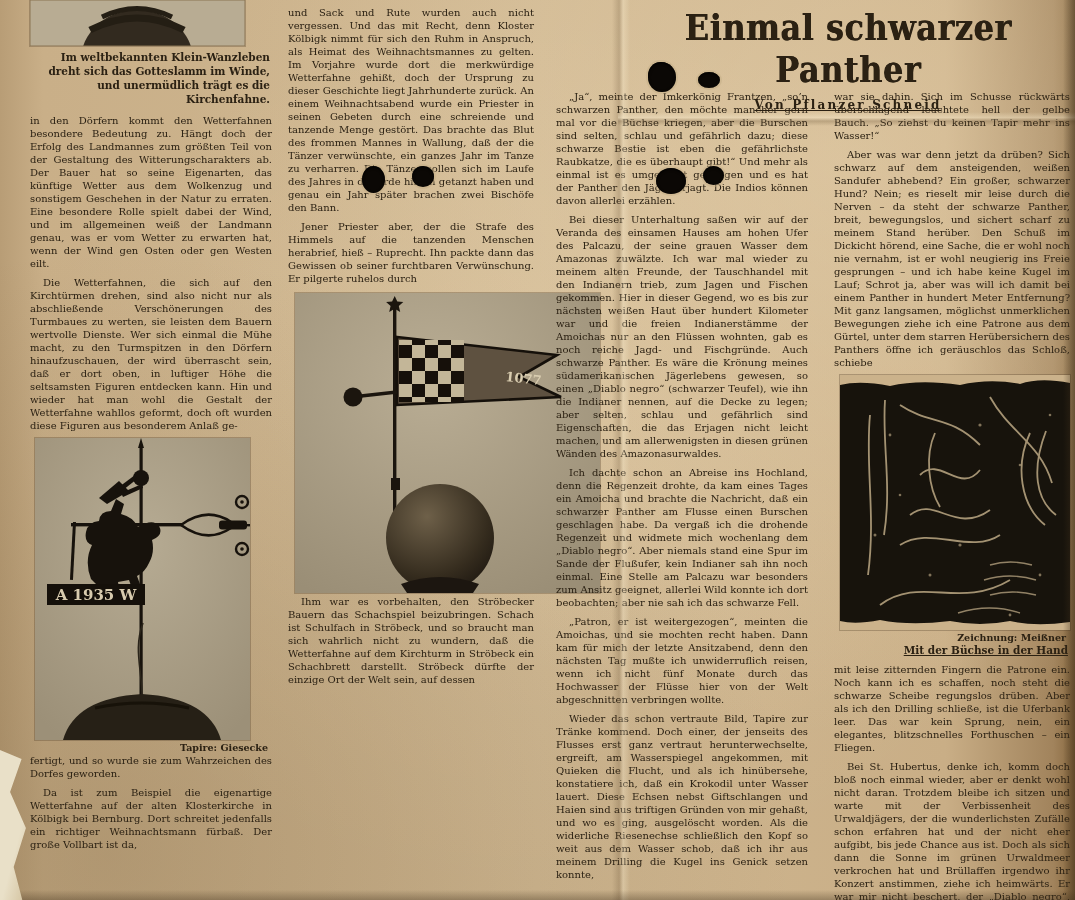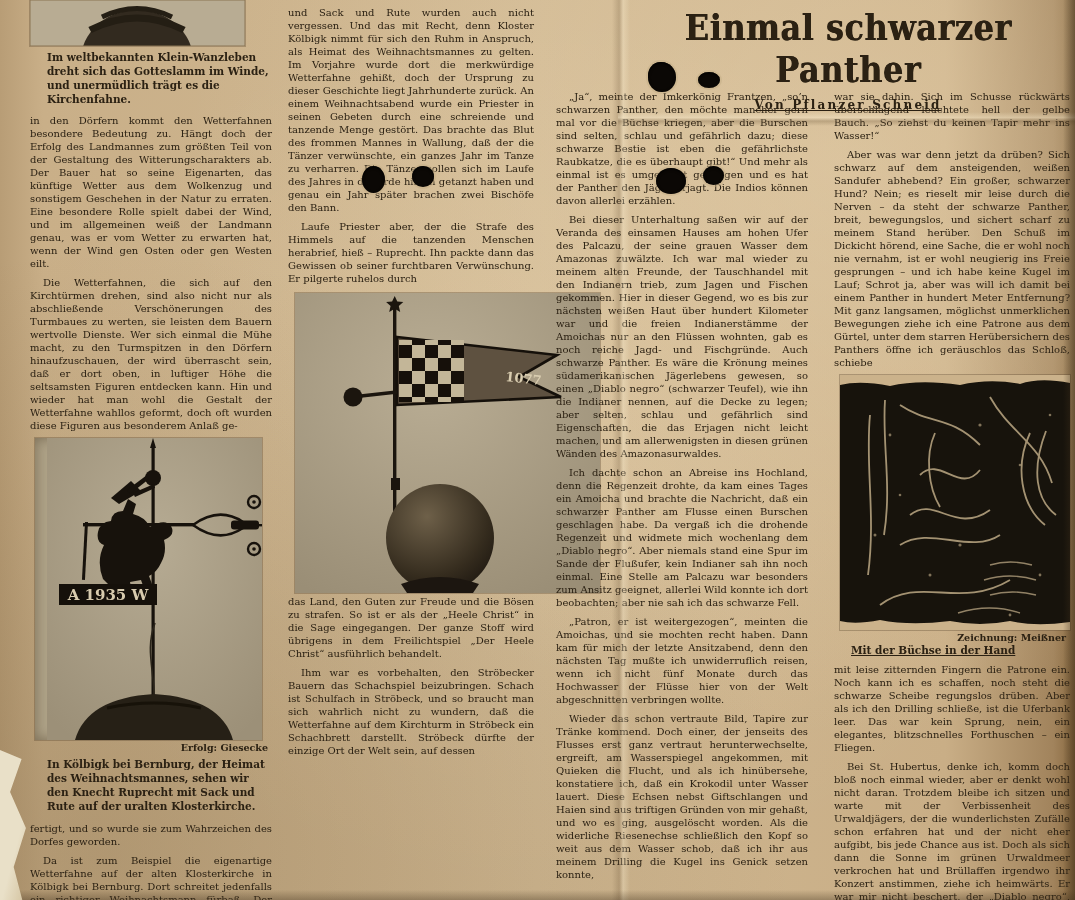--- a/index.html
+++ b/index.html
@@ -25,21 +25,21 @@
   .hole{background:#0b0805;border-radius:50%;box-shadow:0 0 0 2px rgba(196,172,132,.45), inset 0 1px 3px #000;}
   
   .col-left{left:30px;top:0;width:242px;}
   .col-mid{left:288px;top:6px;width:246px;}
   .art-header{left:628px;top:6px;width:440px;text-align:center;}
   .col-a{left:556px;top:90px;width:252px;}
   .col-b{left:834px;top:90px;width:236px;}
   
   .body{font-size:10px;line-height:1.3;text-align:justify;margin:0 0 6px 0;}
   .ind{text-indent:13px;}
-  .caption{font-size:10.5px;font-weight:bold;text-align:left;line-height:1.32;margin:5px 2px 8px 17px;}
+  .caption{font-size:10.5px;font-weight:bold;text-align:right;line-height:1.32;margin:5px 2px 8px 17px;}
   .credit{font-size:9.5px;font-weight:bold;text-align:right;margin:2px 4px 1px 0;}
   .headline{font-size:32px;font-weight:bold;letter-spacing:.5px;margin:0;transform:scaleY(1.12);transform-origin:top center;
     text-shadow:.6px 0 0 #2b2113;}
   .byline{font-size:12px;letter-spacing:2.2px;margin-top:16px;font-weight:bold;text-decoration:underline;}
   
   .photo{position:relative;background:#afa388;box-shadow:inset 0 0 14px rgba(55,40,20,.45), 0 0 0 1px rgba(90,70,45,.35);}
   .photo svg{display:block;}
   svg text{font-family:"DejaVu Serif",serif;font-weight:bold;}
 </style>
 </head>
@@ -54,21 +54,21 @@
         <ellipse cx="107" cy="60" rx="56" ry="50" fill="#322a1f"></ellipse>
         <path d="M60 30 Q107 6 154 30" stroke="#241e14" stroke-width="7" fill="none"></path>
         <path d="M72 17 Q107 0 142 17" stroke="#241e14" stroke-width="5" fill="none"></path>
         <rect width="215" height="46" fill="none" stroke="#8a7452" stroke-width="1"></rect>
       </svg>
     </div>
     <p class="caption">Im weltbekannten Klein-Wanzleben dreht sich das Gotteslamm im Winde, und unermüdlich trägt es die Kirchenfahne.</p>
     <p class="body">in den Dörfern kommt den Wetterfahnen besondere Bedeutung zu. Hängt doch der Erfolg des Landmannes zum größten Teil von der Gestaltung des Witterungscharakters ab. Der Bauer hat so seine Eigenarten, das künftige Wetter aus dem Wolkenzug und sonstigem Geschehen in der Natur zu erraten. Eine besondere Rolle spielt dabei der Wind, und im allgemeinen weiß der Landmann genau, was er vom Wetter zu erwarten hat, wenn der Wind gen Osten oder gen Westen eilt.</p>
     <p class="body ind">Die Wetterfahnen, die sich auf den Kirchtürmen drehen, sind also nicht nur als abschließende Verschönerungen des Turmbaues zu werten, sie leisten dem Bauern wertvolle Dienste. Wer sich einmal die Mühe macht, zu den Turmspitzen in den Dörfern hinaufzuschauen, der wird überrascht sein, daß er dort oben, in luftiger Höhe die seltsamsten Figuren entdecken kann. Hin und wieder hat man wohl die Gestalt der Wetterfahne wahllos geformt, doch oft wurden diese Figuren aus besonderem Anlaß ge-</p>
 
-    <div class="photo" style="width:215px;height:302px;margin:4px 0 0 5px;padding-left:12px;">
+    <div class="photo" style="width:215px;height:302px;margin:4px 0 0 5px;">
       <svg width="215" height="302" viewBox="0 0 215 302">
         <rect width="215" height="302" fill="#aba08a"></rect>
         <radialGradient id="pg1" cx="50%" cy="35%" r="75%">
           <stop offset="0%" stop-color="#b6ab93"></stop>
             <stop offset="100%" stop-color="#9c9078"></stop>
         </radialGradient>
         <rect width="215" height="302" fill="url(#pg1)"></rect>
 
         <rect x="104.5" y="8" width="3.2" height="250" fill="#17120c"></rect>
         <path d="M106 0 l3 10 -6 0 z" fill="#17120c"></path>
@@ -94,29 +94,28 @@
 
         <rect x="12" y="146" width="98" height="21" fill="#15100a"></rect>
         <text x="61" y="162" font-size="15" fill="#d8cbae" text-anchor="middle">A 1935 W</text>
 
         <path d="M108 185 C 94 222, 118 248, 100 295" stroke="#2a241a" stroke-width="1.6" fill="none"></path>
 
         <path d="M28 302 Q40 260 107 256 Q174 260 186 302 Z" fill="#262016"></path>
         <path d="M60 270 Q107 260 154 270" stroke="#171209" stroke-width="3" fill="none"></path>
       </svg>
     </div>
-    <div class="credit">Erfolg: Giesecke</div>
-    <p class="caption">In Kölbigk bei Bernburg, der Heimat des Weihnachtsmannes, sehen wir den Knecht Ruprecht mit Sack und Rute auf der uralten Klosterkirche.</p>
+    <div class="credit">Tapire: Giesecke</div>
     <p class="body">fertigt, und so wurde sie zum Wahrzeichen des Dorfes geworden.</p>
     <p class="body ind">Da ist zum Beispiel die eigenartige Wetterfahne auf der alten Klosterkirche in Kölbigk bei Bernburg. Dort schreitet jedenfalls ein richtiger Weihnachtsmann fürbaß. Der große Vollbart ist da,</p>
   </section>
 
   <section class="abs col-mid">
     <p class="body">und Sack und Rute wurden auch nicht vergessen. Und das mit Recht, denn Kloster Kölbigk nimmt für sich den Ruhm in Anspruch, als Heimat des Weihnachtsmannes zu gelten. Im Vorjahre wurde dort die merkwürdige Wetterfahne gehißt, doch der Ursprung zu dieser Geschichte liegt Jahrhunderte zurück. An einem Weihnachtsabend wurde ein Priester in seinen Gebeten durch eine schreiende und tanzende Menge gestört. Das brachte das Blut des frommen Mannes in Wallung, daß der die Tänzer verwünschte, ein ganzes Jahr im Tanze zu verharren. Die Tänzer sollen sich im Laufe des Jahres in die Erde hinein getanzt haben und genau ein Jahr später brachen zwei Bischöfe den Bann.</p>
-    <p class="body ind">Laufe Priester aber, der die Strafe des Himmels auf die tanzenden Menschen herabrief, hieß – Ruprecht. Ihn packte dann das Gewissen ob seiner furchtbaren Verwünschung. Er pilgerte ruhelos durch</p>
+    <p class="body ind">Jener Priester aber, der die Strafe des Himmels auf die tanzenden Menschen herabrief, hieß – Ruprecht. Ihn packte dann das Gewissen ob seiner furchtbaren Verwünschung. Er pilgerte ruhelos durch</p>
 
     <div class="photo" style="width:305px;height:300px;margin:8px 0 2px 7px;">
       <svg width="305" height="300" viewBox="0 0 305 300">
         <rect width="305" height="300" fill="#aea28a"></rect>
         <radialGradient id="pg2" cx="45%" cy="30%" r="80%">
           <stop offset="0%" stop-color="#b9ad94"></stop>
             <stop offset="100%" stop-color="#9a8e76"></stop>
         </radialGradient>
         <rect width="305" height="300" fill="url(#pg2)"></rect>
         <pattern id="chk" width="26" height="26" patternUnits="userSpaceOnUse">
@@ -140,21 +139,20 @@
         <radialGradient id="sph" cx="38%" cy="30%" r="80%">
           <stop offset="0%" stop-color="#6e6049"></stop>
             <stop offset="70%" stop-color="#352c1e"></stop>
             <stop offset="100%" stop-color="#1d1710"></stop>
         </radialGradient>
         <circle cx="145" cy="245" r="54" fill="url(#sph)"></circle>
         <rect x="96" y="185" width="9" height="12" fill="#1b150e"></rect>
         <path d="M112 300 L106 291 Q145 277 184 291 L178 300 Z" fill="#1c1610"></path>
       </svg>
     </div>
-    <p class="body">das Land, den Guten zur Freude und die Bösen zu strafen. So ist er als der „Heele Christ“ in die Sage eingegangen. Der ganze Stoff wird übrigens in dem Freilichtspiel „Der Heele Christ“ ausführlich behandelt.</p>
     <p class="body ind">Ihm war es vorbehalten, den Ströbecker Bauern das Schachspiel beizubringen. Schach ist Schulfach in Ströbeck, und so braucht man sich wahrlich nicht zu wundern, daß die Wetterfahne auf dem Kirchturm in Ströbeck ein Schachbrett darstellt. Ströbeck dürfte der einzige Ort der Welt sein, auf dessen</p>
   </section>
 
   <header class="abs art-header">
     <h1 class="headline">Einmal schwarzer Panther</h1>
     <div class="byline">Von Pflanzer Schneid</div>
   </header>
 
   <section class="abs col-a">
     <p class="body ind">„Ja“, meinte der Imkerkönig Frantzen, „so’n schwarzen Panther, den möchte mancher gern mal vor die Büchse kriegen, aber die Burschen sind selten, schlau und gefährlich dazu; diese schwarze Bestie ist eben die gefährlichste Raubkatze, die es überhaupt gibt!“ Und mehr als einmal ist es umgekehrt gegangen und es hat der Panther den Jäger erjagt. Die Indios können davon allerlei erzählen.</p>

